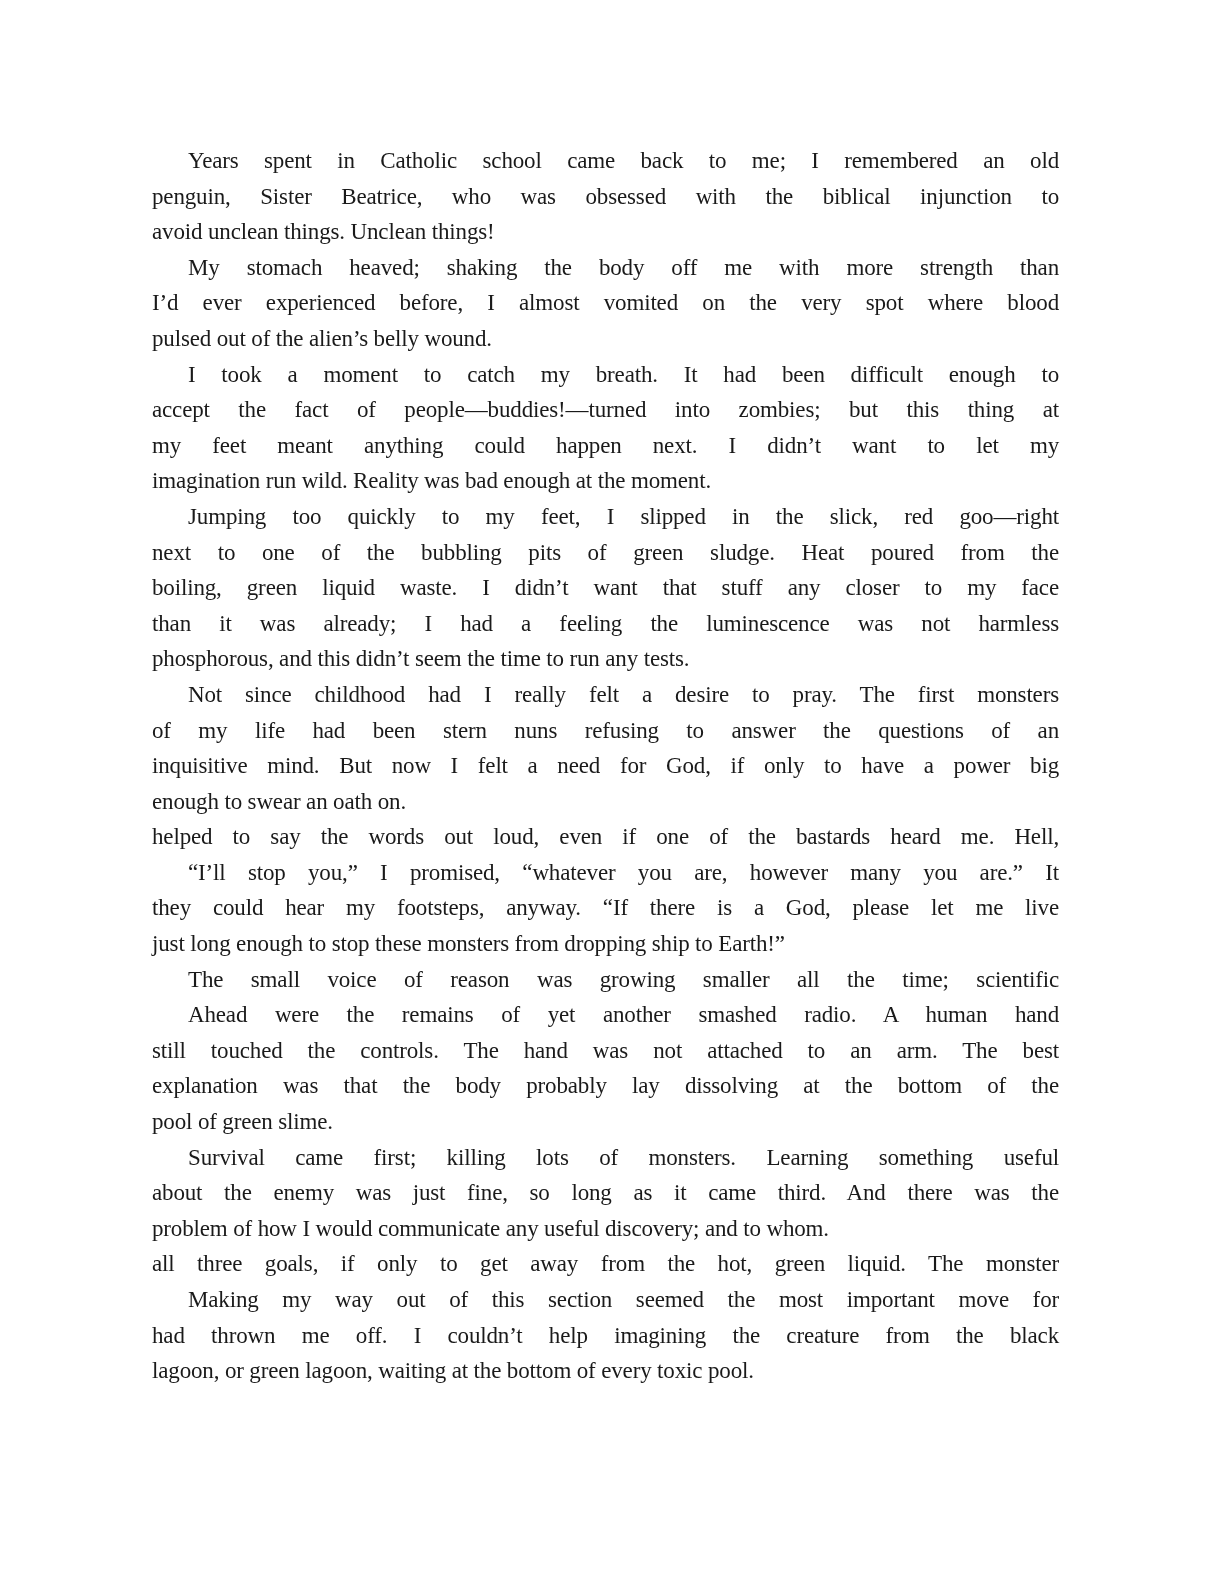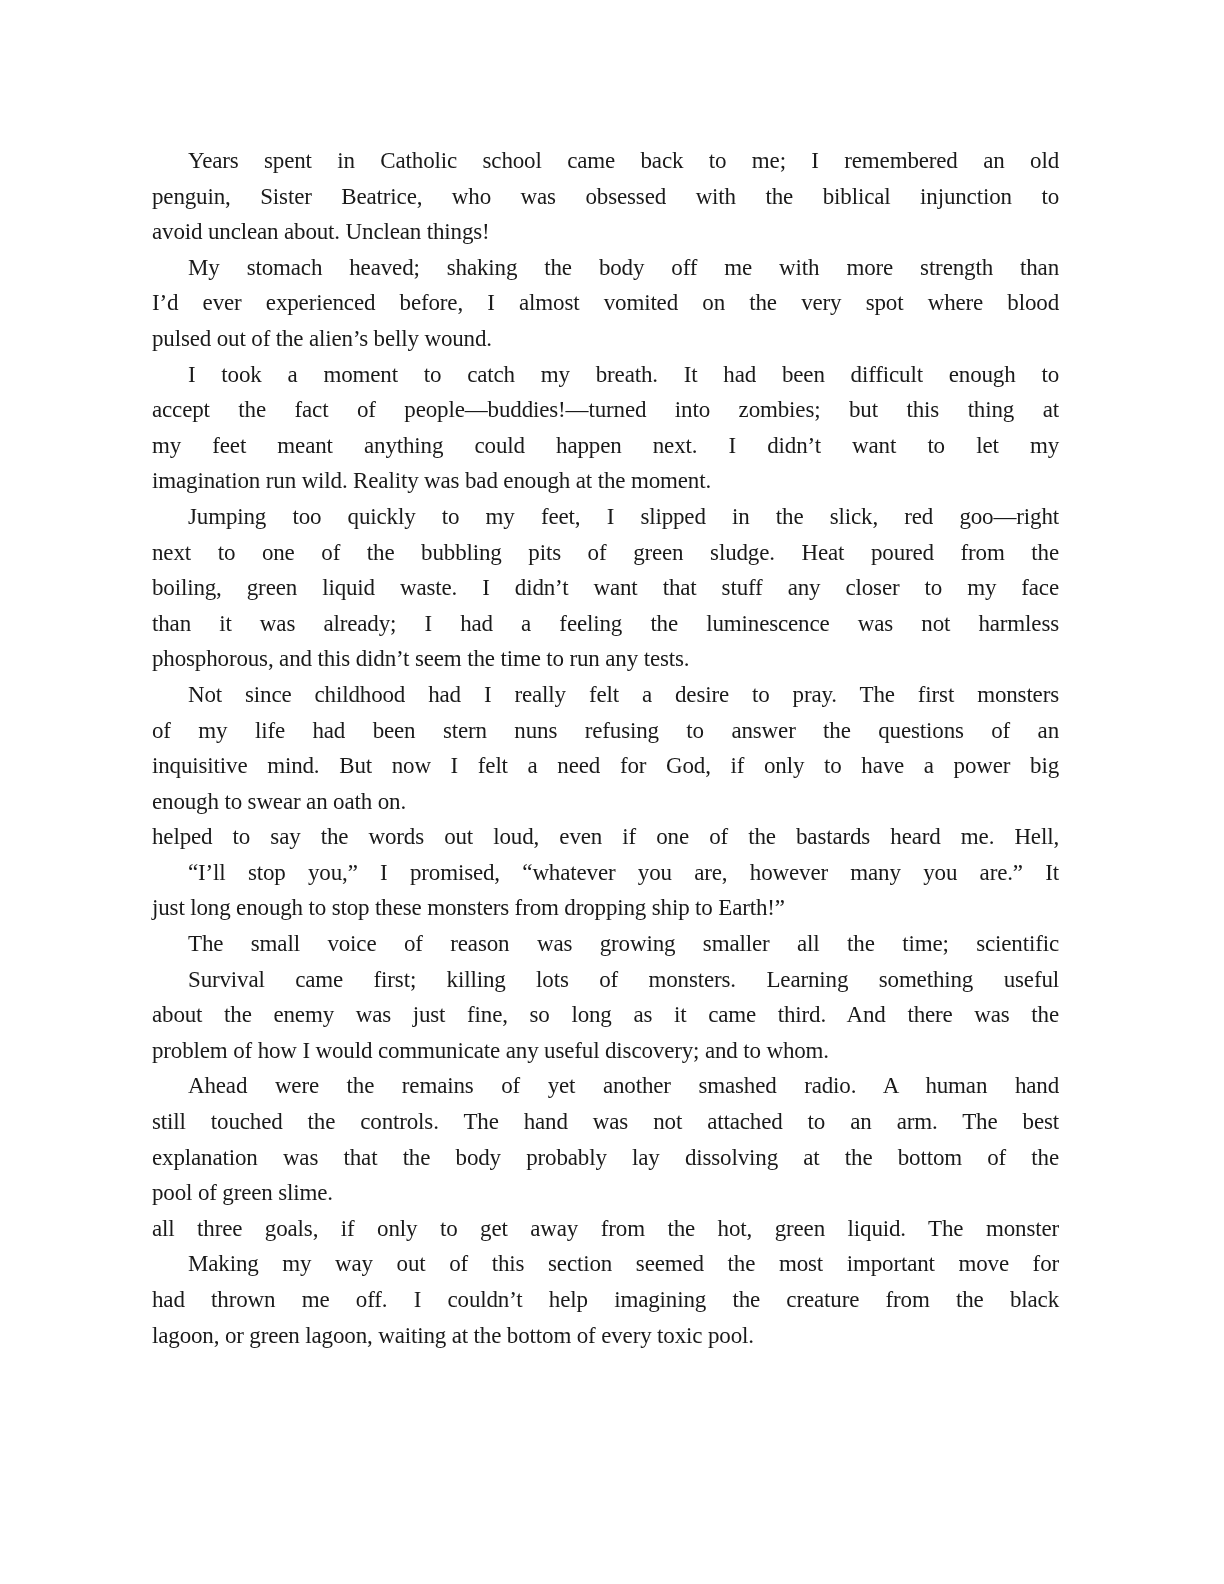--- a/index.html
+++ b/index.html
@@ -46,21 +46,21 @@
     }
   </style>
 </head>
 <body>
 
 <div class="page">
   <div id="body-text">
       <div class="para">
         <span class="line first"><span>Years spent in Catholic school came back to me; I remembered an old</span></span>
         <span class="line"><span>penguin, Sister Beatrice, who was obsessed with the biblical injunction to</span></span>
-        <span class="line last"><span>avoid unclean about. </span><span class="it">Unclean things!</span></span>
+        <span class="line last"><span>avoid unclean things. </span><span class="it">Unclean things!</span></span>
       </div>
       <div class="para">
         <span class="line first"><span>My stomach heaved; shaking the body off me with more strength than</span></span>
         <span class="line"><span>I’d ever experienced before, I almost vomited on the very spot where blood</span></span>
         <span class="line last"><span>pulsed out of the alien’s belly wound.</span></span>
       </div>
       <div class="para">
         <span class="line first"><span>I took a moment to catch my breath. It had been difficult enough to</span></span>
         <span class="line"><span>accept the fact of people—buddies!—turned into zombies; but this </span><span class="it">thing</span><span> at</span></span>
         <span class="line"><span>my feet meant anything could happen next. I didn’t want to let my</span></span>
@@ -75,35 +75,36 @@
       </div>
       <div class="para">
         <span class="line first"><span>Not since childhood had I really felt a desire to pray. The first monsters</span></span>
         <span class="line"><span>of my life had been stern nuns refusing to answer the questions of an</span></span>
         <span class="line"><span>inquisitive mind. But now I felt a need for God, if only to have a power big</span></span>
         <span class="line last"><span>enough to swear an oath on.</span></span>
       </div>
       <div class="para">
         <span class="line"><span>helped to say the words out loud, even if one of the bastards heard me. Hell,</span></span>
         <span class="line first"><span>“I’ll stop you,” I promised, “whatever you are, however many you are.” It</span></span>
+        <span class="line"><span>they could hear my footsteps, anyway. “If there is a God, please let me live</span></span>
         <span class="line last"><span>just long enough to stop these monsters from dropping ship to Earth!”</span></span>
       </div>
       <div class="para">
         <span class="line first"><span>The small voice of reason was growing smaller all the time; scientific</span></span>
       </div>
       <div class="para">
-        <span class="line first"><span>Survival came first; killing lots of monsters. Learning something useful</span></span>
-        <span class="line"><span>about the enemy was just fine, so long as it came third. And there was the</span></span>
-        <span class="line last"><span>problem of how I would communicate any useful discovery; and to whom.</span></span>
-      </div>
-      <div class="para">
         <span class="line first"><span>Ahead were the remains of yet another smashed radio. A human hand</span></span>
         <span class="line"><span>still touched the controls. The hand was not attached to an arm. The best</span></span>
         <span class="line"><span>explanation was that the body probably lay dissolving at the bottom of the</span></span>
         <span class="line last"><span>pool of green slime.</span></span>
+      </div>
+      <div class="para">
+        <span class="line first"><span>Survival came first; killing lots of monsters. Learning something useful</span></span>
+        <span class="line"><span>about the enemy was just fine, so long as it came third. And there was the</span></span>
+        <span class="line last"><span>problem of how I would communicate any useful discovery; and to whom.</span></span>
       </div>
       <div class="para">
         <span class="line"><span>all three goals, if only to get away from the hot, green liquid. The monster</span></span>
         <span class="line first"><span>Making my way out of this section seemed the most important move for</span></span>
         <span class="line"><span>had thrown me off. I couldn’t help imagining the creature from the black</span></span>
         <span class="line last"><span>lagoon, or green lagoon, waiting at the bottom of every toxic pool.</span></span>
       </div>
     </div>
 </div>
 

